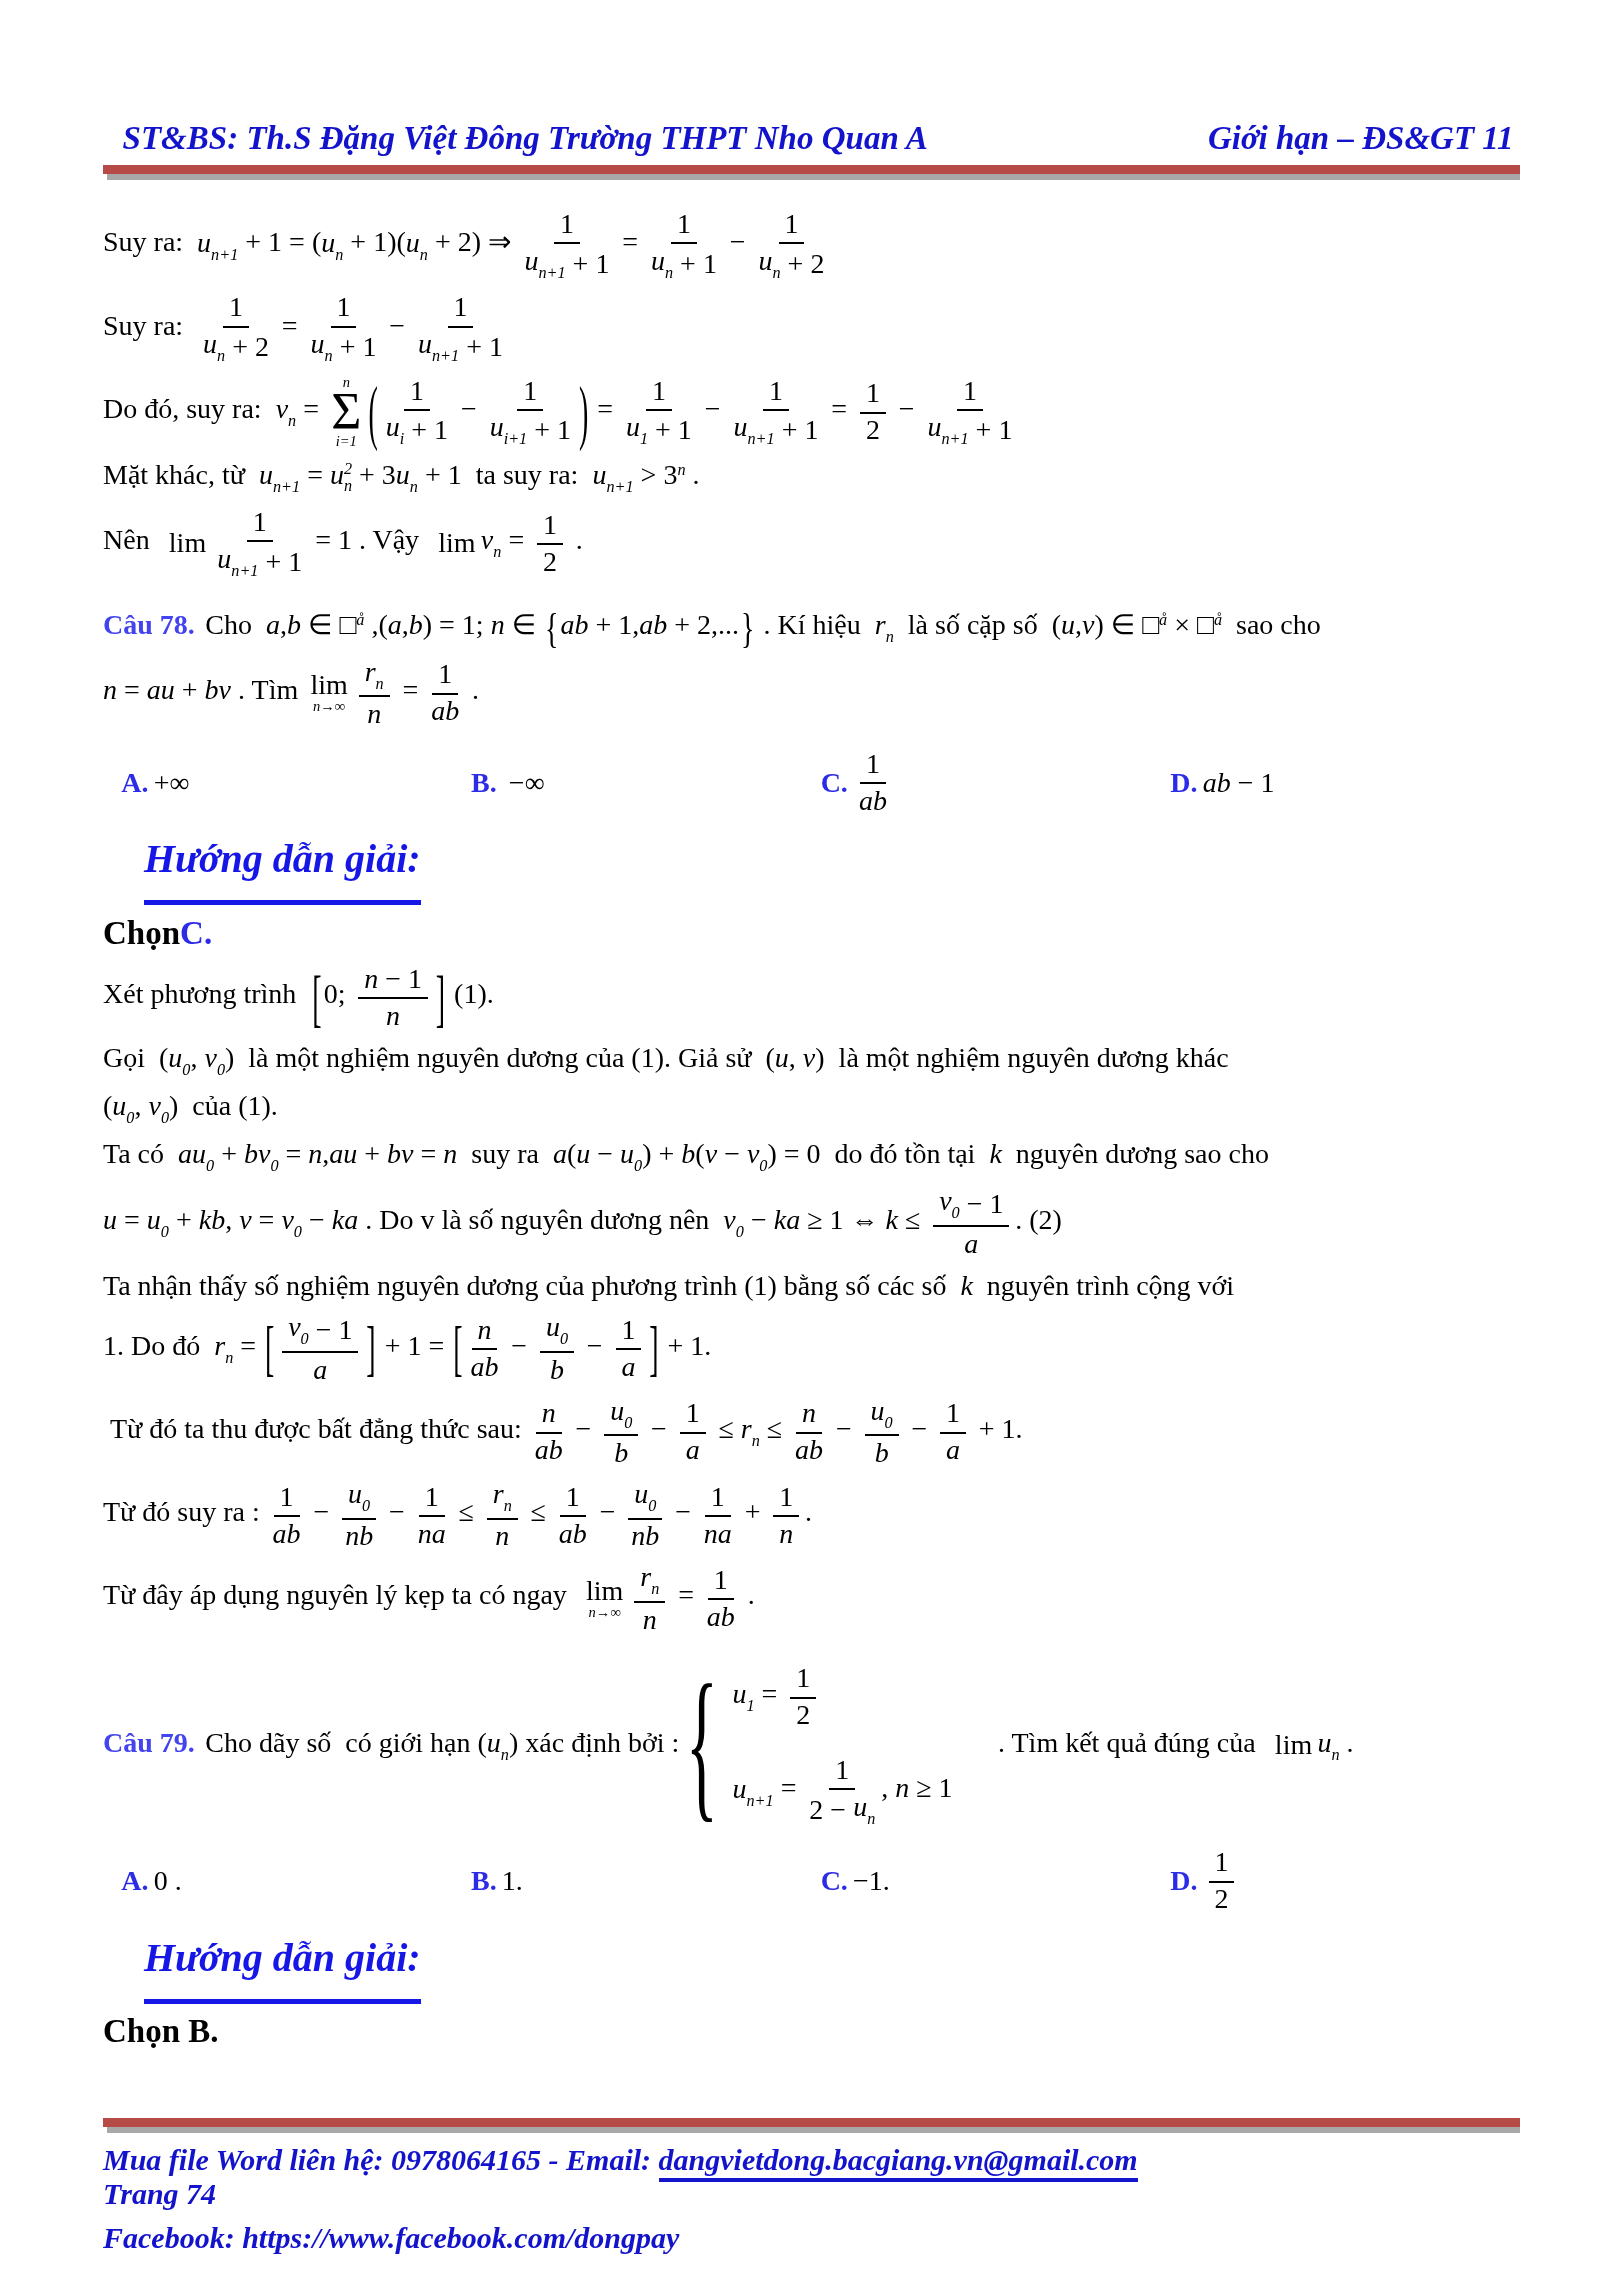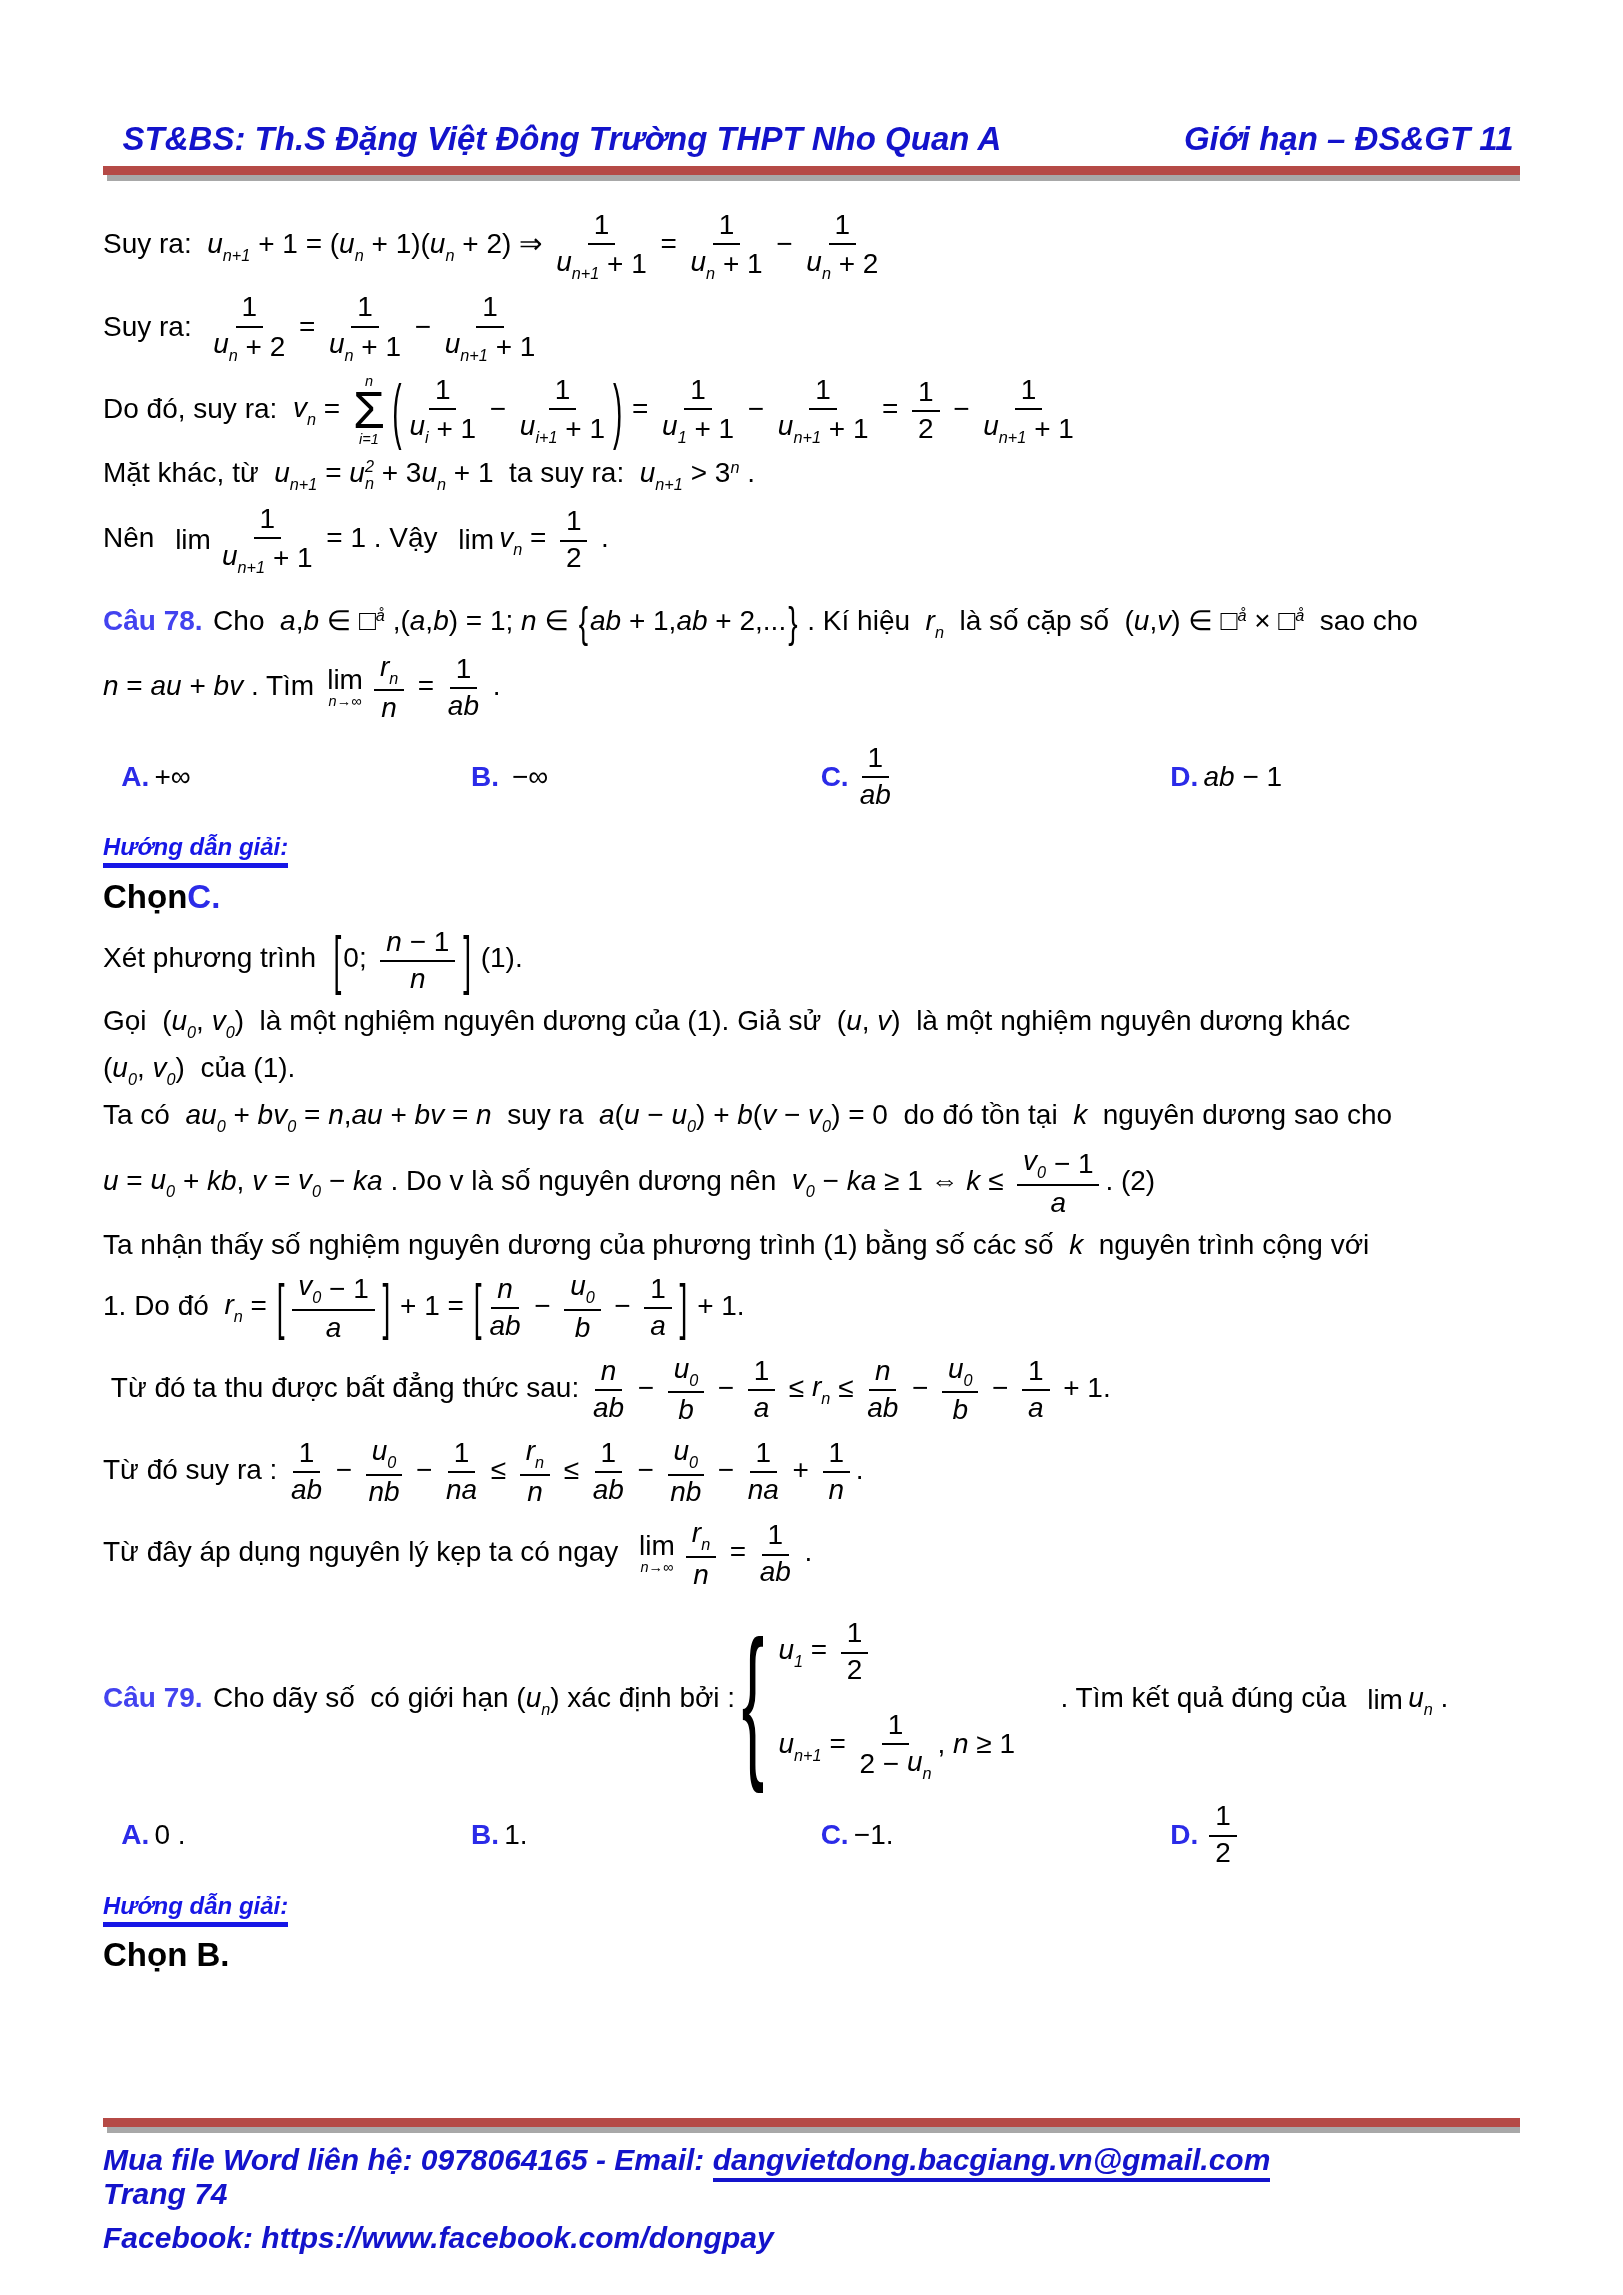--- a/index.html
+++ b/index.html
@@ -1,18 +1,18 @@
 <!DOCTYPE html>
 <html style="font-size:10.5px"><head>
 <meta charset="utf-8">
 <style>
   *{margin:0;padding:0;box-sizing:border-box;}
   body{background:#ffffff;}
   .page{position:relative;width:1623px;height:2295px;background:#fff;
-        font-family:Liberation Sans, sans-serif;color:#000;overflow:hidden;}
+        font-family:Liberation Serif, serif;color:#000;overflow:hidden;}
   .inner{position:absolute;left:103px;right:103px;top:0;}
   
   .hdr-row{display:flex;justify-content:space-between;align-items:baseline;margin-top:120px;padding:0 6.5px 0 19.6px;}
   .hdr-row .ht{font-size:33px;font-weight:bold;font-style:italic;color:#1313cb;white-space:nowrap;}
   .rule-red{height:9.2px;background:#b54a46;margin-top:7.9px;}
   .rule-gray{height:5.9px;background:#a8a8a8;margin-left:3.9px;}
   
   .content{margin-top:27.5px;font-size:28px;line-height:1.25;}
   .line{margin:7.9px 0;}
   .question{margin-top:26px;}
@@ -37,22 +37,22 @@
   .cases{display:inline-flex;align-items:center;vertical-align:middle;margin:0 6.5px;}
   .cbrace{font-size:2.4em;transform:scaleY(2.5);transform-origin:center;display:inline-block;margin-right:14.4px;}
   .crows{display:inline-flex;flex-direction:column;gap:22px;}
   .crow{display:inline-block;}
   .sp{display:inline-block;}
   .qlabel{color:#4343ef;font-weight:bold;margin-right:10.5px;}
   .options{display:grid;grid-template-columns:1fr 1fr 1fr 1fr;padding-left:18.3px;margin:17px 0;align-items:center;}
   .opt{display:flex;align-items:center;white-space:pre;}
   .ol{color:#2b2be8;font-weight:bold;margin-right:5.2px;}
   .solline{margin-top:13px;}
-  .sol{color:#1616e6;font-weight:bold;font-style:italic;font-size:24px;display:inline-block;
-       border-bottom:5.9px solid #1616e6;padding-bottom:1px;}
+  .sol{color:#1616e6;font-weight:bold;font-style:italic;font-size:40px;display:inline-block;
+       border-bottom:5.9px solid #1616e6;padding-bottom:16px;margin-left:41px;}
   .choice{font-weight:bold;font-size:33px;margin:7.9px 0 3.9px;}
   .choice .blue{color:#2b2be8;}
   
   .ftr{position:absolute;left:103px;right:103px;top:2110px;}
   .ftr-row{display:flex;justify-content:space-between;align-items:baseline;margin-top:10.5px;flex-direction:column;}
   .ftxt{font-size:30px;font-weight:bold;font-style:italic;color:#1313cb;white-space:pre-wrap;}
   .femail{border-bottom:4.6px solid #1414cc;padding-bottom:1.3px;}
   .ftr-row2{margin-top:9.2px;}
 </style>
 </head>

